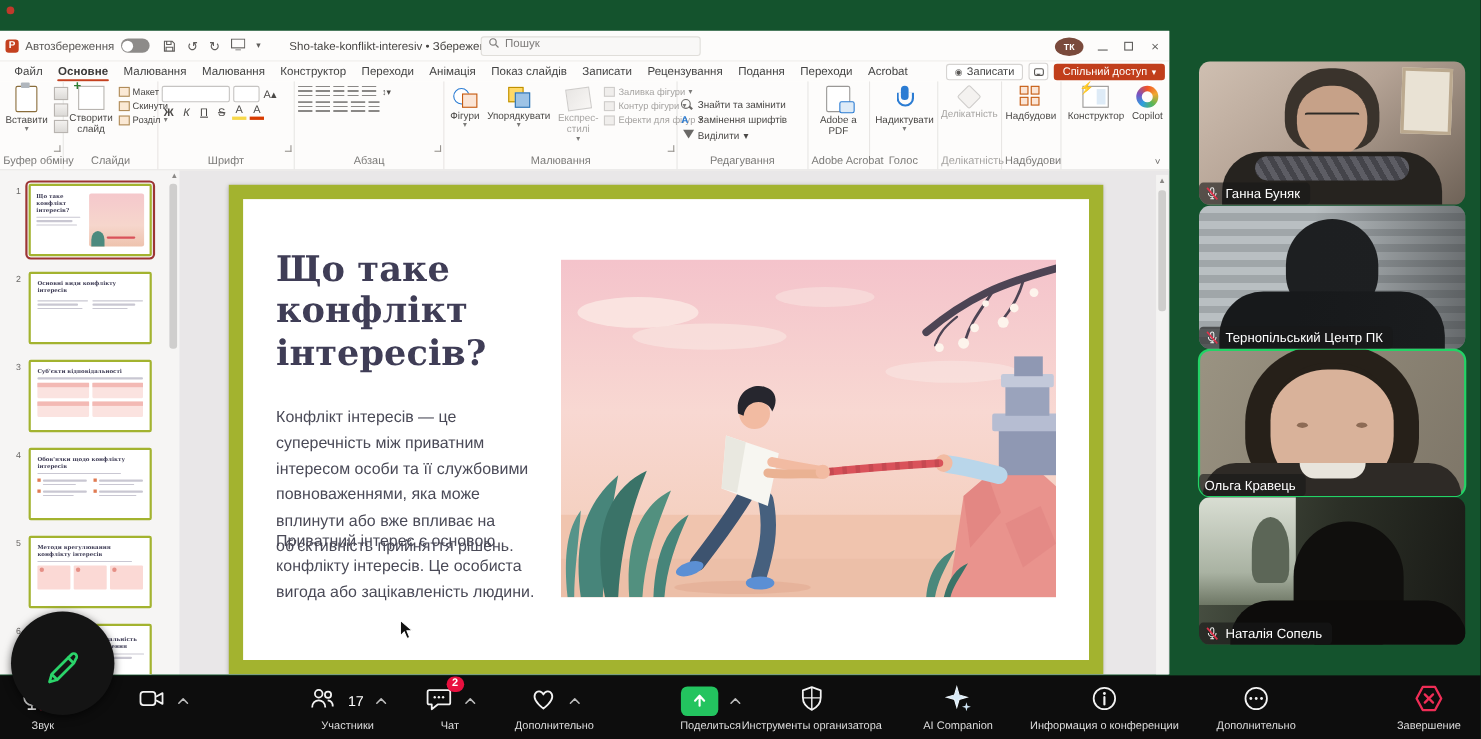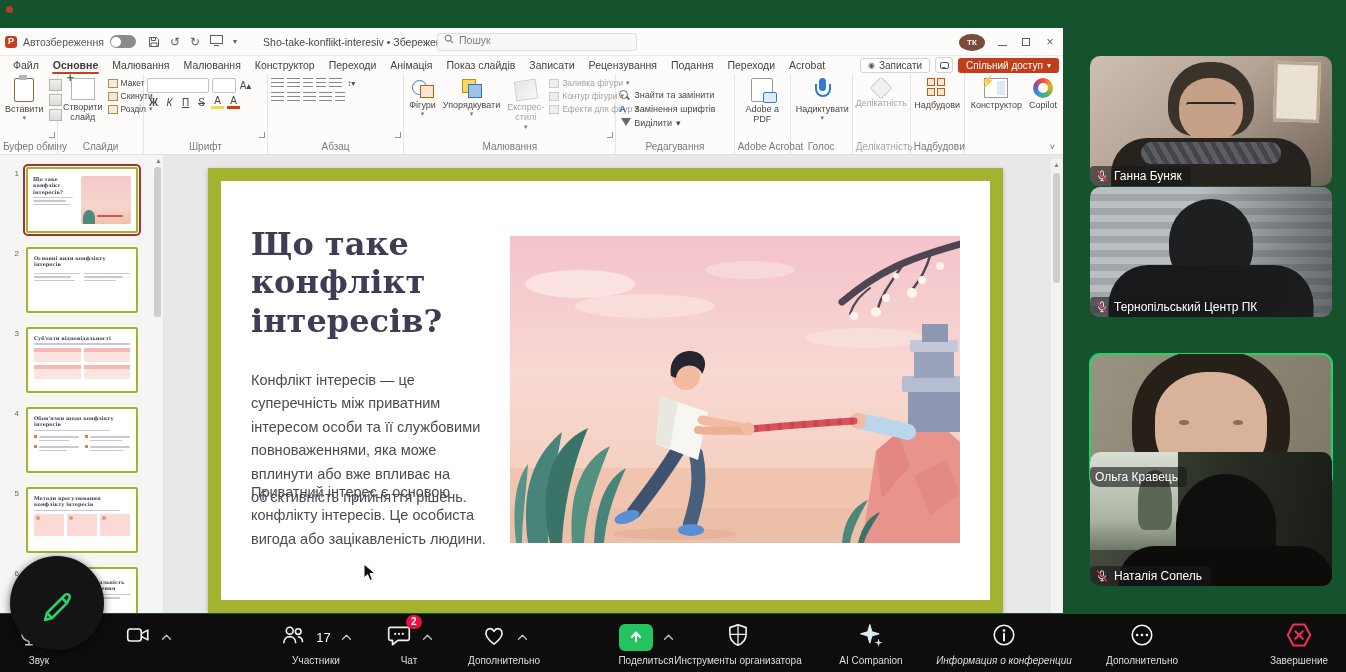--- a/index.html
+++ b/index.html
@@ -705,21 +705,21 @@
         <div class="vbody"></div>
         <div class="ntag">
           <svg width="14" height="14" viewBox="0 0 24 24">
             <rect x="9.5" y="3" width="5" height="10" rx="2.5" fill="none" stroke="#f2f2f2" stroke-width="1.6"></rect>
             <path d="M6,11 a6,6 0 0 0 12,0 M12,17 v3 M9,20 h6" fill="none" stroke="#f2f2f2" stroke-width="1.6"></path>
             <line x1="4" y1="3" x2="20" y2="21" stroke="#e0334c" stroke-width="2.6"></line>
           </svg>
           <span>Тернопільський Центр ПК</span>
         </div>
       </div>
-      <div class="tile p-closeup active" style="top: 318px; height: 133px; margin-top: 36px;">
+      <div class="tile p-closeup active" style="top: 318px; height: 133px;">
         <div class="vhair"></div>
         <div class="vface"></div>
         <div class="vbody"></div>
         <div class="ntag">
           <span>Ольга Кравець</span>
         </div>
       </div>
       <div class="tile p-dark" style="top: 452px; height: 134px;">
         <div class="vwin"></div>
         <div class="vhair"></div>
@@ -825,21 +825,21 @@
       </div>
       <div class="fi" style="left: 812px; width: 118px;">
         <span class="ic">
           <span><svg width="28" height="28" viewBox="0 0 24 24">
               <path d="M11,3 L12.8,9.2 L19,11 L12.8,12.8 L11,19 L9.2,12.8 L3,11 L9.2,9.2 Z" fill="#d9ebf7" stroke="#eef7fd" stroke-width=".8"></path>
               <path d="M18.5,15 L19.3,17.7 L22,18.5 L19.3,19.3 L18.5,22 L17.7,19.3 L15,18.5 L17.7,17.7 Z" fill="#cfe4f4"></path>
             </svg></span>
         </span>
         <span class="lab">AI Companion</span>
       </div>
-      <div class="fi" style="left: 910px; width: 188px; font-style: italic;">
+      <div class="fi" style="left: 910px; width: 188px;">
         <span class="ic">
           <span><svg width="26" height="26" viewBox="0 0 24 24">
               <circle cx="12" cy="12" r="9" fill="none" stroke="#f2f2f2" stroke-width="1.5"></circle>
               <circle cx="12" cy="7.8" r="1.2" fill="#f2f2f2"></circle>
               <path d="M12,10.8 V17" stroke="#f2f2f2" stroke-width="1.8" stroke-linecap="round"></path>
             </svg></span>
         </span>
         <span class="lab">Информация о конференции</span>
       </div>
       <div class="fi" style="left: 1083px; width: 118px;">

